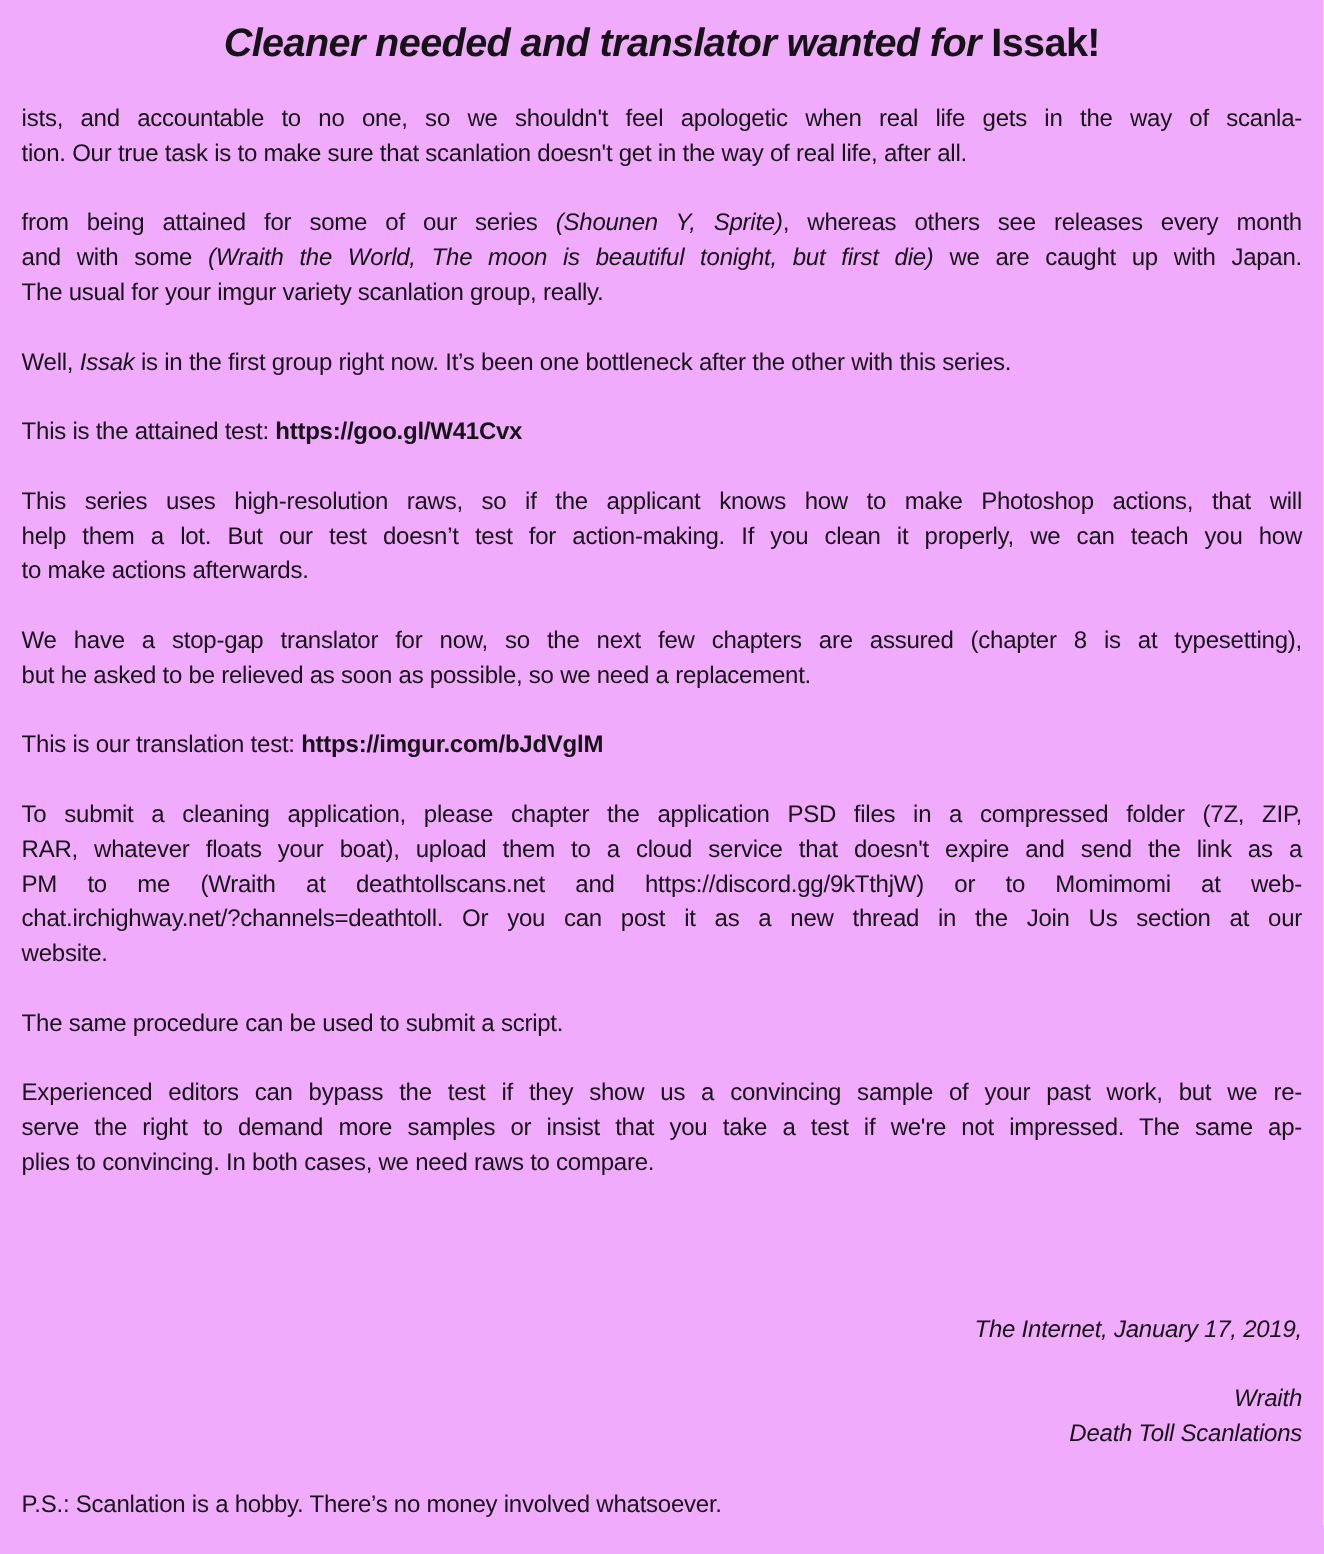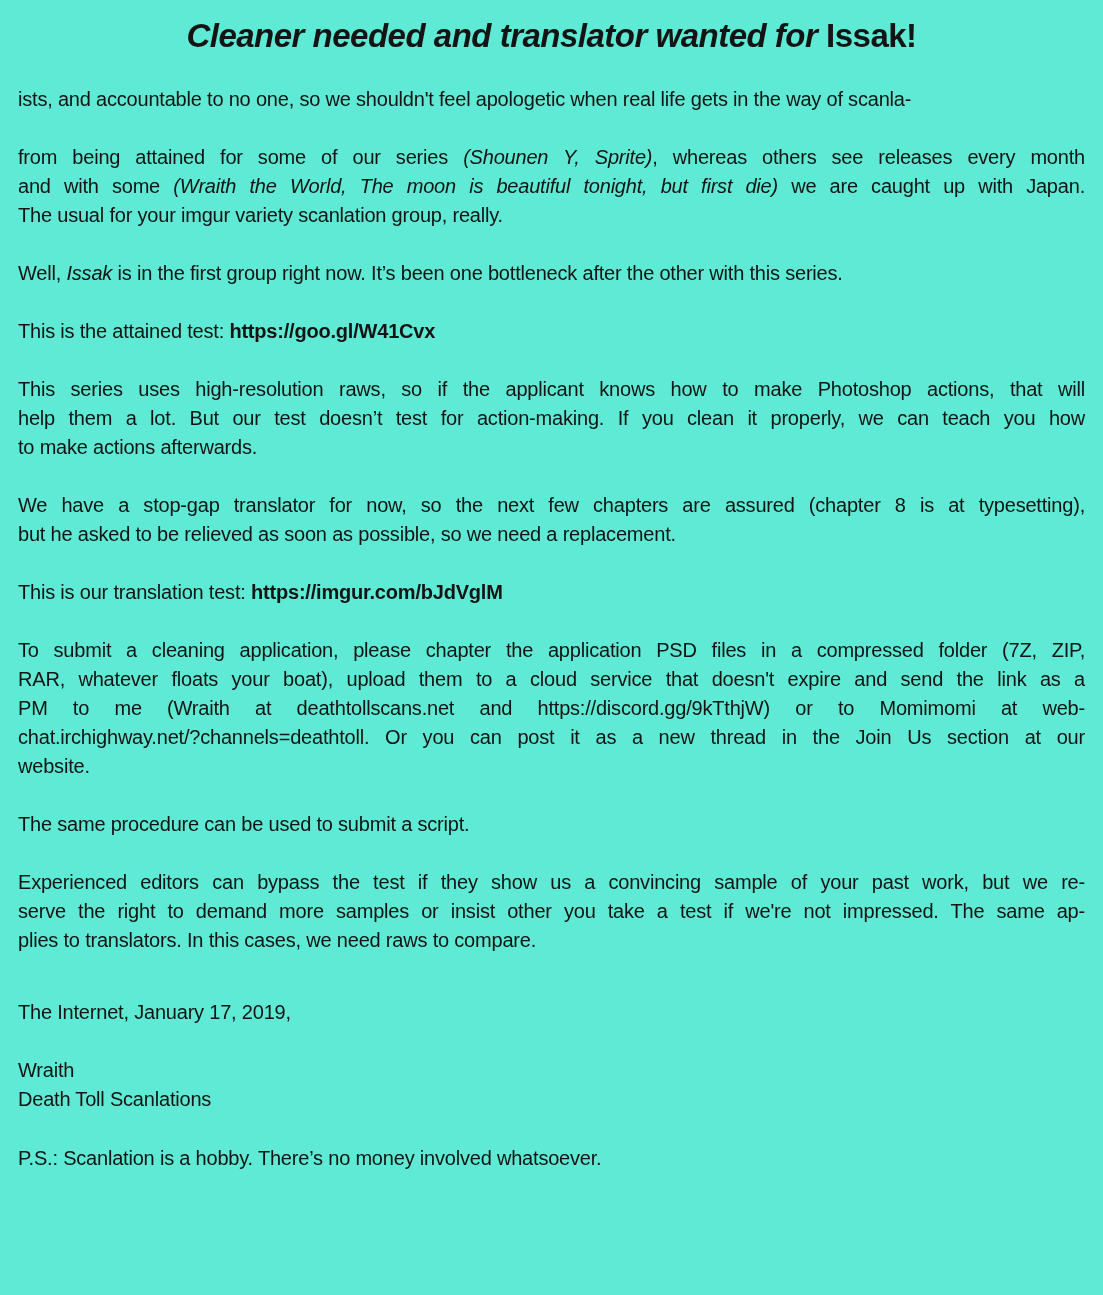--- a/index.html
+++ b/index.html
@@ -7,21 +7,21 @@
     padding: 0;
     background: #ffffff;
   }
   .page {
     position: relative;
     width: 1103px;
     height: 1295px;
     box-sizing: border-box;
     padding: 14px 18px 0 18px;
     overflow: hidden;
-    background: #5eead4;
+    background: #f0abfc;
     color: #141414;
     font-family: "Liberation Sans", "DejaVu Sans", sans-serif;
     font-size: 20px;
     line-height: 29px;
     letter-spacing: -0.2px;
   }
   .title {
     margin: 0 0 27px 0;
     font-size: 33px;
     line-height: 44px;
@@ -44,40 +44,43 @@
   .para .line:last-child {
     text-align-last: left;
   }
   .it {
     font-style: italic;
   }
   .bit {
     font-weight: 700;
   }
   .signature {
-    margin-top: 43px;
+    margin-top: 110px;
+    text-align: right;
+    font-style: italic;
   }
   .sig-name {
     margin-top: 29px;
   }
   .ps {
     margin-top: 30px;
     text-align: left;
   }
 </style>
 </head>
 <body>
 
 <div class="page">
 
   <h1 class="title"><span class="t-it">Cleaner needed and translator wanted for </span><span>Issak!</span></h1>
 
   <div>
       <div class="para">
         <div class="line"><span>ists, and accountable to no one, so we shouldn't feel apologetic when real life gets in the way of scanla-</span></div>
+        <div class="line"><span>tion. Our true task is to make sure that scanlation doesn't get in the way of real life, after all.</span></div>
       </div>
       <div class="para">
         <div class="line"><span>from being attained for some of our series </span><span class="it">(Shounen Y, Sprite)</span><span>, whereas others see releases every month</span></div>
         <div class="line"><span>and with some </span><span class="it">(Wraith the World, The moon is beautiful tonight, but first die)</span><span> we are caught up with Japan.</span></div>
         <div class="line"><span>The usual for your imgur variety scanlation group, really.</span></div>
       </div>
       <div class="para">
         <div class="line"><span>Well, </span><span class="it">Issak</span><span> is in the first group right now. It’s been one bottleneck after the other with this series.</span></div>
       </div>
       <div class="para">
@@ -100,22 +103,22 @@
         <div class="line"><span>RAR, whatever floats your boat), upload them to a cloud service that doesn't expire and send the link as a</span></div>
         <div class="line"><span>PM to me (Wraith at deathtollscans.net and https://discord.gg/9kTthjW) or to Momimomi at web-</span></div>
         <div class="line"><span>chat.irchighway.net/?channels=deathtoll. Or you can post it as a new thread in the Join Us section at our</span></div>
         <div class="line"><span>website.</span></div>
       </div>
       <div class="para">
         <div class="line"><span>The same procedure can be used to submit a script.</span></div>
       </div>
       <div class="para">
         <div class="line"><span>Experienced editors can bypass the test if they show us a convincing sample of your past work, but we re-</span></div>
-        <div class="line"><span>serve the right to demand more samples or insist other you take a test if we're not impressed. The same ap-</span></div>
-        <div class="line"><span>plies to translators. In this cases, we need raws to compare.</span></div>
+        <div class="line"><span>serve the right to demand more samples or insist that you take a test if we're not impressed. The same ap-</span></div>
+        <div class="line"><span>plies to convincing. In both cases, we need raws to compare.</span></div>
       </div>
     </div>
 
   <div class="signature">
     <div class="sig-line">The Internet, January 17, 2019,</div>
     <div class="sig-line sig-name">Wraith</div>
     <div class="sig-line">Death Toll Scanlations</div>
   </div>
 
   <div class="ps">P.S.: Scanlation is a hobby. There’s no money involved whatsoever.</div>

